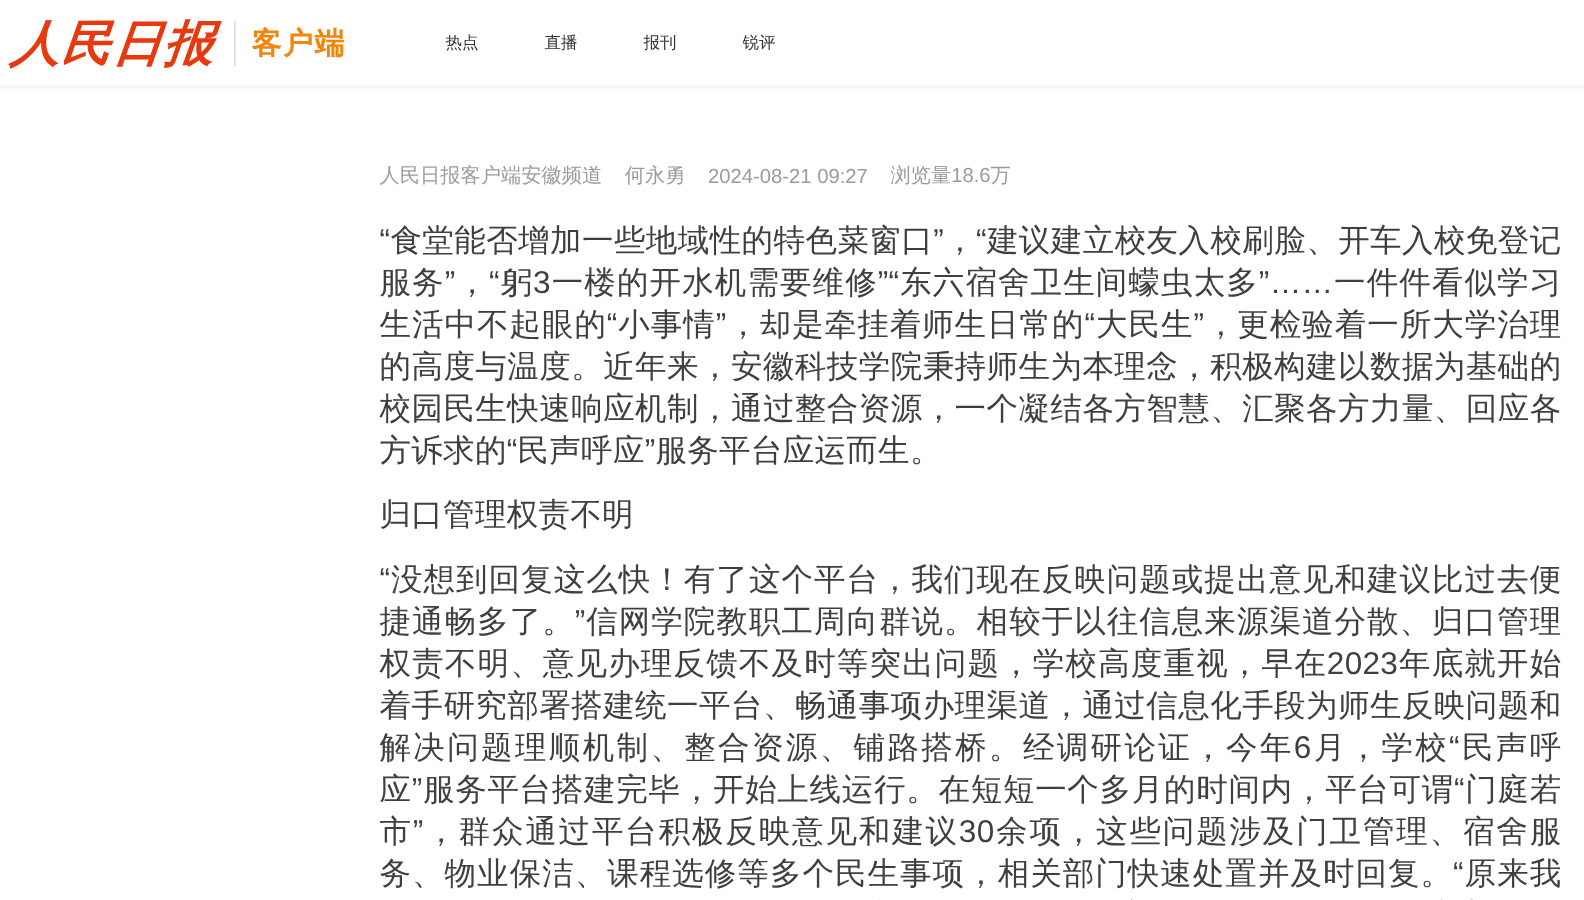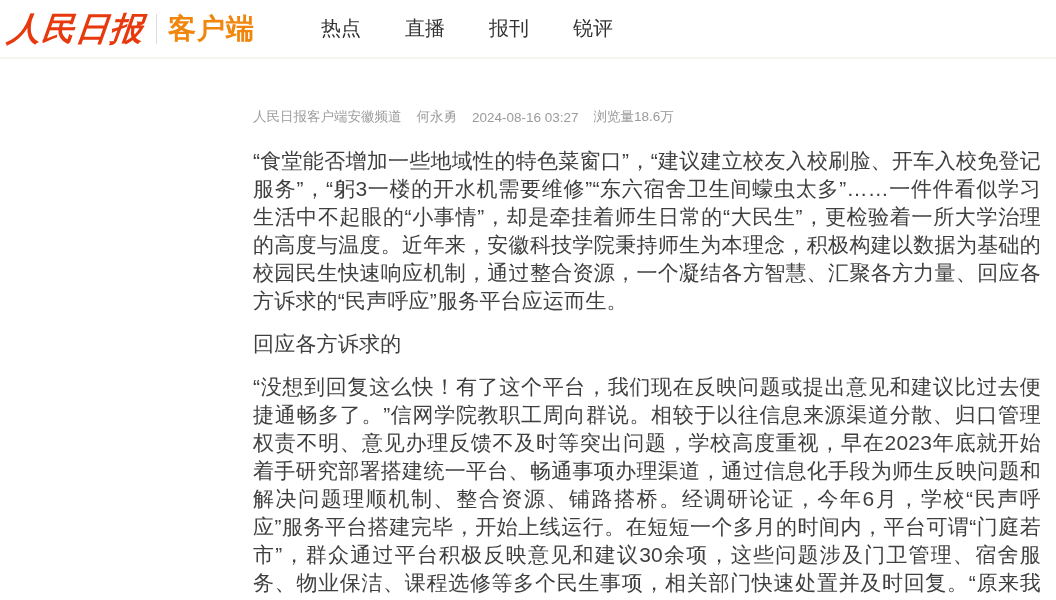--- a/index.html
+++ b/index.html
@@ -35,33 +35,33 @@
     line-height: 1;
     transform: skewX(-6deg);
   }
   .logo-divider {
     width: 1px;
     height: 30px;
     background: #dcdcdc;
     margin: 0 11px 0 12px;
   }
   .logo-sub {
-    font-size: 28px;
+    font-size: 20px;
     font-weight: bold;
     color: #f1860d;
     letter-spacing: 1px;
     line-height: 1;
   }
   .top-nav {
     display: flex;
     margin-left: 66px;
     gap: 44px;
   }
   .top-nav .nav-item {
-    font-size: 20px;
+    font-size: 11px;
     color: #333333;
     cursor: pointer;
     white-space: nowrap;
   }
 
   
   .article {
     margin-left: 253px;
     width: 788px;
     padding-top: 26px;
@@ -108,22 +108,22 @@
     <span class="nav-item">报刊</span>
     <span class="nav-item">锐评</span>
   </nav>
 </header>
 
 <main class="article">
 
   <div class="byline">
     <span>人民日报客户端安徽频道</span>
     <span>何永勇</span>
-    <span>2024-08-16 03:27</span>
+    <span>2024-08-21 09:27</span>
     <span>浏览量18.6万</span>
   </div>
 
   <div class="article-body">
     <p>“食堂能否增加一些地域性的特色菜窗口”，“建议建立校友入校刷脸、开车入校免登记服务”，“躬3一楼的开水机需要维修”“东六宿舍卫生间蠓虫太多”……一件件看似学习生活中不起眼的“小事情”，却是牵挂着师生日常的“大民生”，更检验着一所大学治理的高度与温度。近年来，安徽科技学院秉持师生为本理念，积极构建以数据为基础的校园民生快速响应机制，通过整合资源，一个凝结各方智慧、汇聚各方力量、回应各方诉求的“民声呼应”服务平台应运而生。</p>
-    <p>回应各方诉求的</p>
+    <p>归口管理权责不明</p>
     <p>“没想到回复这么快！有了这个平台，我们现在反映问题或提出意见和建议比过去便捷通畅多了。”信网学院教职工周向群说。相较于以往信息来源渠道分散、归口管理权责不明、意见办理反馈不及时等突出问题，学校高度重视，早在2023年底就开始着手研究部署搭建统一平台、畅通事项办理渠道，通过信息化手段为师生反映问题和解决问题理顺机制、整合资源、铺路搭桥。经调研论证，今年6月，学校“民声呼应”服务平台搭建完毕，开始上线运行。在短短一个多月的时间内，平台可谓“门庭若市”，群众通过平台积极反映意见和建议30余项，这些问题涉及门卫管理、宿舍服务、物业保洁、课程选修等多个民生事项，相关部门快速处置并及时回复。“原来我们发现一些设施设备坏了，不知向谁报修，我们通过这个平台反映后，后勤部门快速作出处理，第二天就修好了，我为学校高效回复和专业维修点赞”农学院黄保宏教授如是说。</p>
   </div>
 </main>
 
 </body></html>

